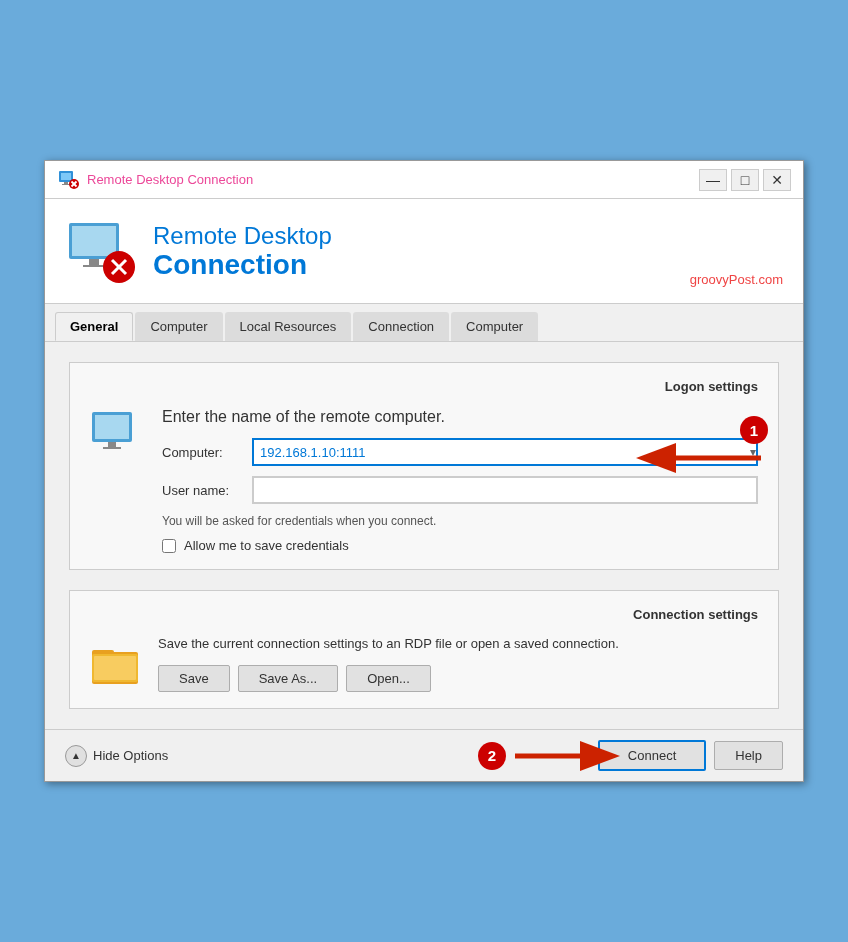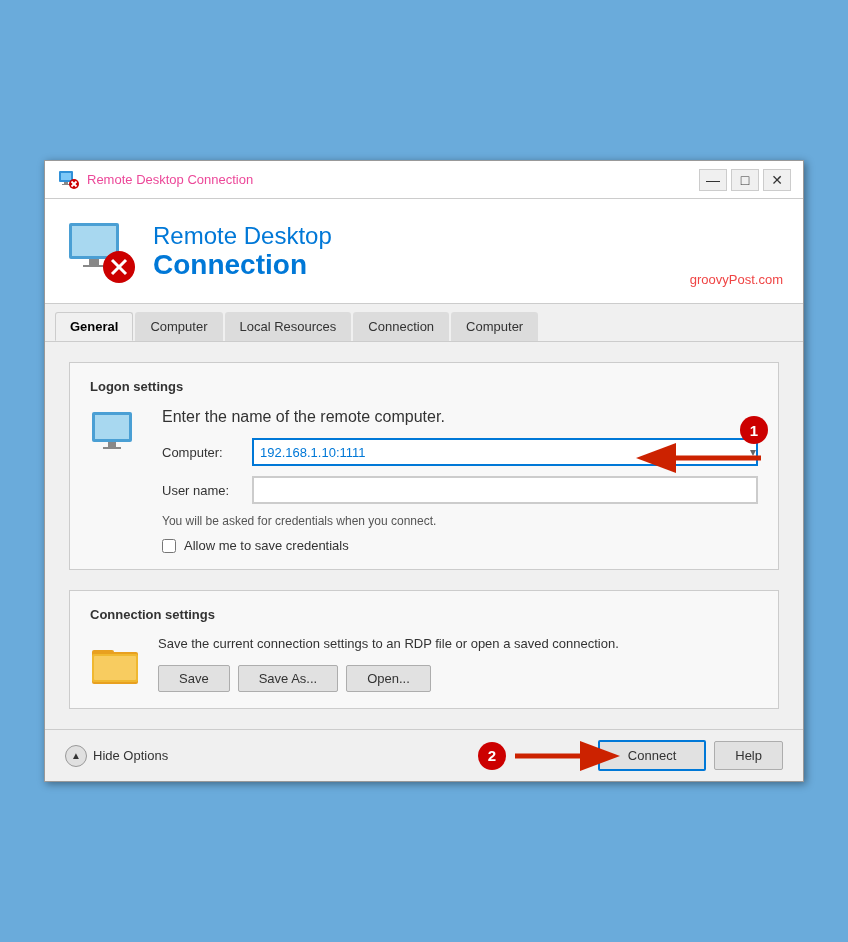--- a/index.html
+++ b/index.html
@@ -133,20 +133,21 @@
     .main-content {
       background: #f0f0f0;
       padding: 20px 24px;
     }
 
     .section-title {
       font-size: 13px;
       font-weight: 600;
       color: #333;
       margin-bottom: 14px;
+      text-align: right;
     }
 
     .logon-section {
       background: #f8f8f8;
       border: 1px solid #ccc;
       padding: 16px 20px;
       margin-bottom: 20px;
     }
     .logon-inner {
       display: flex;

